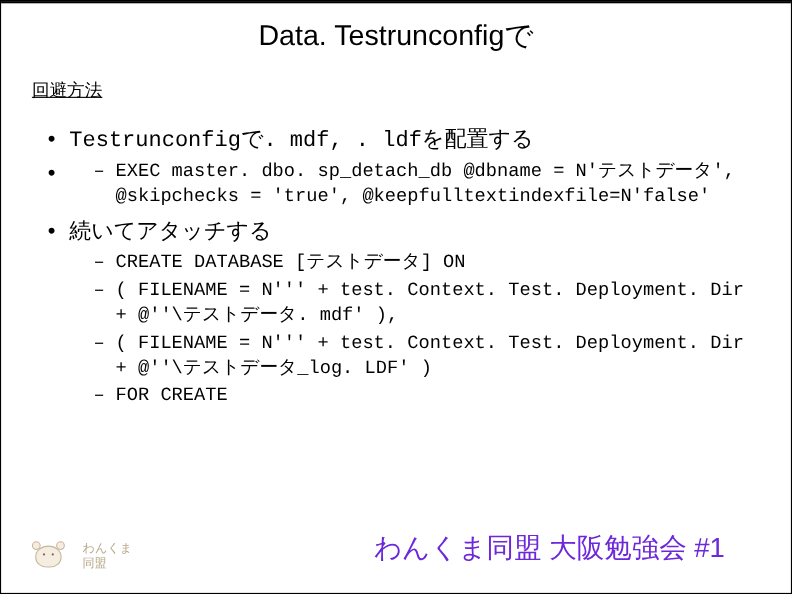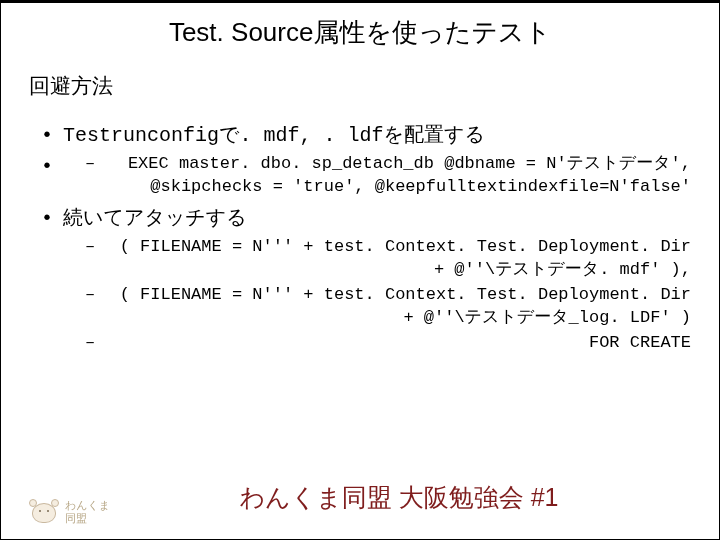--- a/index.html
+++ b/index.html
@@ -13,22 +13,23 @@
   .slide {
     padding: 14px 28px 0 28px;
   }
   .title {
     font-size: 26px;
     font-weight: 400;
     text-align: center;
     margin-bottom: 22px;
   }
   .subtitle {
-    font-size: 21px;
+    font-size: 16px;
     margin-bottom: 22px;
+    text-decoration: underline;
   }
   ul.level1 {
     list-style: none;
     padding-left: 10px;
     font-family: Liberation Mono, monospace;
   }
   ul.level1 > li {
     font-size: 20px;
     line-height: 1.35;
     margin-bottom: 2px;
@@ -47,21 +48,20 @@
     padding-left: 22px;
     margin-top: 4px;
     margin-bottom: 6px;
   }
   ul.level2 > li {
     font-size: 17px;
     line-height: 1.35;
     margin-bottom: 2px;
     padding-left: 20px;
     position: relative;
-    text-align: right;
   }
   ul.level2 > li::before {
     content: "–";
     position: absolute;
     left: 0;
     top: 0;
   }
   .footer {
     position: absolute;
     left: 0;
@@ -69,22 +69,22 @@
     bottom: 18px;
     height: 48px;
     display: flex;
     align-items: center;
   }
   .footer-logo {
     width: 110px;
     height: 40px;
     margin-left: 28px;
     display: flex;
-    align-items: flex-end;
-    gap: 6px;
+    align-items: center;
+    gap: 16px;
     margin-top: 16px;
   }
   .bear {
     width: 30px;
     height: 26px;
     position: relative;
   }
   .bear .face {
     width: 24px; height: 20px;
     background: #f5ede0;
@@ -108,53 +108,54 @@
   .bear .eye.l { left: 10px; }
   .bear .eye.r { left: 18px; }
   .logo-text {
     font-size: 11px;
     line-height: 1.2;
     color: #b8a888;
     font-family: "MS Gothic", monospace;
   }
   .footer-title {
     flex: 1;
-    text-align: center;
+    text-align: right;
     font-size: 25px;
-    color: #7f1d1d;
+    color: #6d28d9;
     padding-right: 60px;
   }
   .top-border {
     position: absolute;
     top: 0; left: 0; right: 0;
     height: 2px;
     background: #000;
   }
 </style>
 </head>
 <body>
 
 <div class="top-border"></div>
 
 <div class="slide">
-  <div class="title">Test. Source属性を使ったテスト</div>
+  <div class="title">Data. Testrunconfigで</div>
   <div class="subtitle">回避方法</div>
 
   <ul class="level1">
     <li>
       <span>Testrunconfigで. mdf, . ldfを配置する</span>
     </li>
     <li>
       <ul class="level2">
         <li>EXEC master. dbo. sp_detach_db @dbname = N'テストデータ', @skipchecks = 'true', @keepfulltextindexfile=N'false'</li>
       </ul>
     </li>
     <li>
       <span>続いてアタッチする</span>
       <ul class="level2">
+        <li>CREATE DATABASE [テストデータ] ON</li>
         <li>( FILENAME = N''' + test. Context. Test. Deployment. Dir + @''\テストデータ. mdf' ),</li>
         <li>( FILENAME = N''' + test. Context. Test. Deployment. Dir + @''\テストデータ_log. LDF' )</li>
         <li> FOR CREATE</li>
       </ul>
     </li>
   </ul>
 </div>
 
 <div class="footer">
   <div class="footer-logo">

